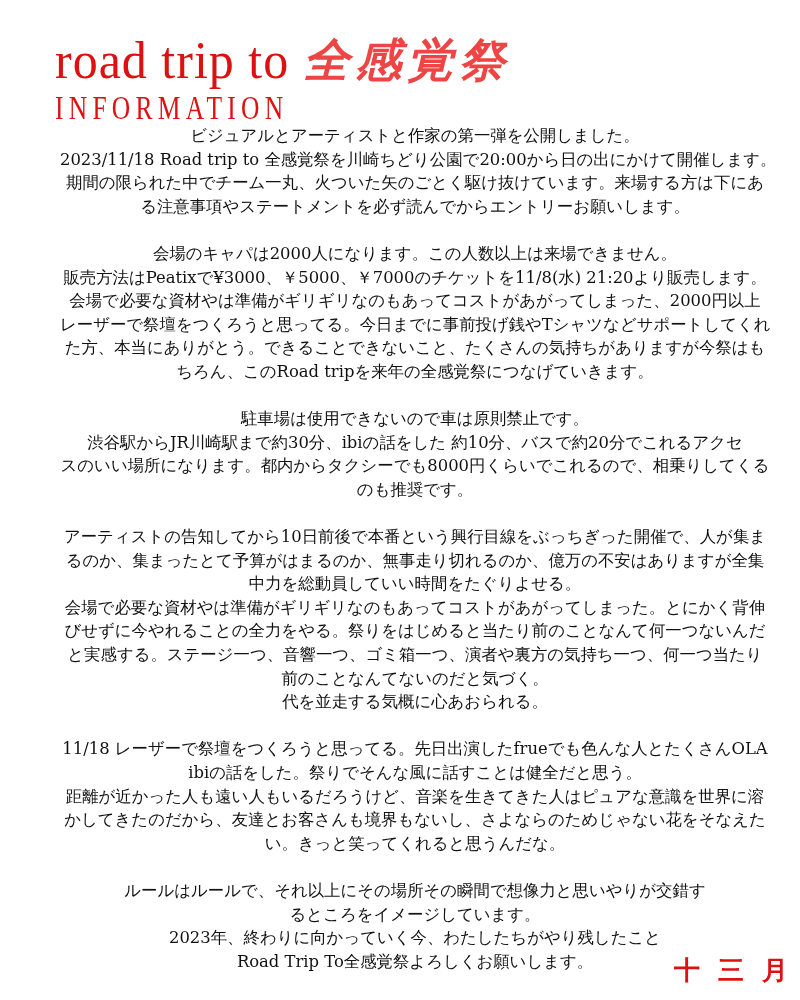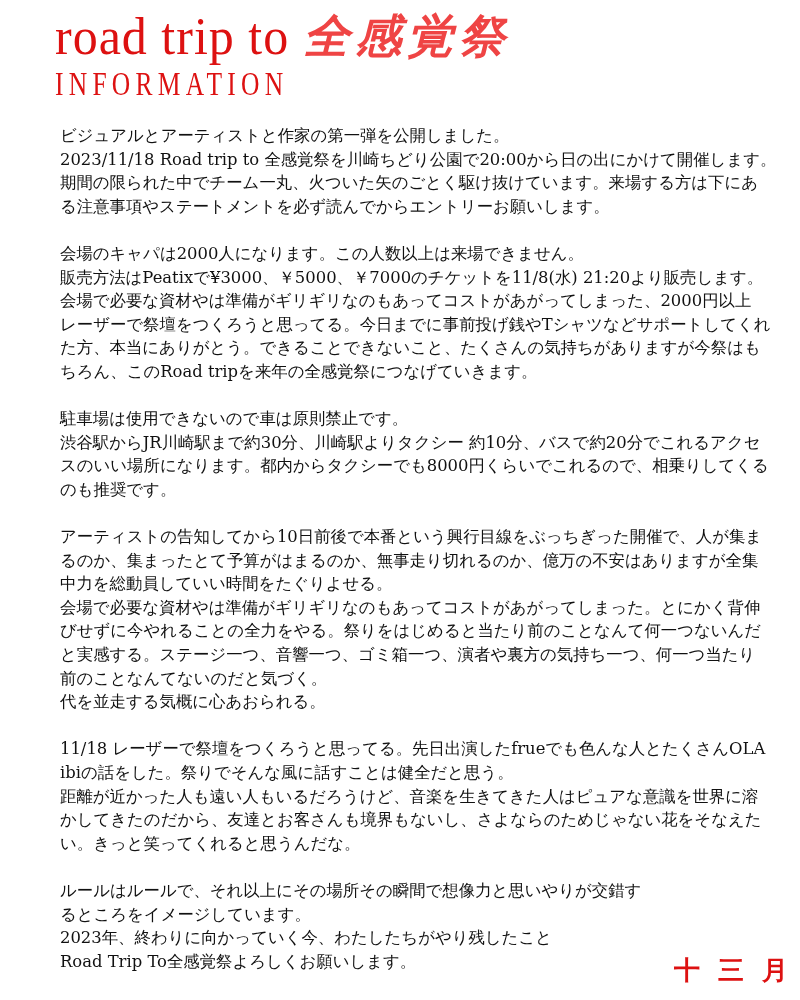--- a/index.html
+++ b/index.html
@@ -17,20 +17,21 @@
     }
     .header {
       position: absolute;
       left: 55px;
       top: 8px;
     }
     .title-line {
       display: flex;
       align-items: flex-end;
       white-space: nowrap;
+      margin-top: 24px;
     }
     .title-latin {
       font-family: "Liberation Serif", "DejaVu Serif", serif;
       font-size: 50px;
       line-height: 56px;
       color: #dd1111;
       font-weight: normal;
       letter-spacing: 1px;
       transform: scaleY(1.05);
     }
@@ -59,20 +60,21 @@
       left: 60px;
       top: 124px;
       width: 710px;
       font-family: "DejaVu Serif", "Liberation Serif", serif;
       font-size: 16.4px;
       line-height: 23.6px;
       color: #111111;
     }
     .para {
       margin: 0 0 23.6px 0;
+      text-align: center;
     }
     .line {
       display: block;
       white-space: nowrap;
     }
     .logo {
       position: absolute;
       right: 12px;
       bottom: 12px;
       display: flex;
@@ -104,21 +106,21 @@
   <div class="para">
     <span class="line">会場のキャパは2000人になります。この人数以上は来場できません。</span>
     <span class="line">販売方法はPeatixで¥3000、￥5000、￥7000のチケットを11/8(水) 21:20より販売します。</span>
     <span class="line">会場で必要な資材やは準備がギリギリなのもあってコストがあがってしまった、2000円以上</span>
     <span class="line">レーザーで祭壇をつくろうと思ってる。今日までに事前投げ銭やTシャツなどサポートしてくれ</span>
     <span class="line">た方、本当にありがとう。できることできないこと、たくさんの気持ちがありますが今祭はも</span>
     <span class="line">ちろん、このRoad tripを来年の全感覚祭につなげていきます。</span>
   </div>
   <div class="para">
     <span class="line">駐車場は使用できないので車は原則禁止です。</span>
-    <span class="line">渋谷駅からJR川崎駅まで約30分、川崎駅よりタクシー 約10分、バスで約20分でこれるアクセ</span>
+    <span class="line">渋谷駅からJR川崎駅まで約30分、ibiの話をした 約10分、バスで約20分でこれるアクセ</span>
     <span class="line">スのいい場所になります。都内からタクシーでも8000円くらいでこれるので、相乗りしてくる</span>
     <span class="line">のも推奨です。</span>
   </div>
   <div class="para">
     <span class="line">アーティストの告知してから10日前後で本番という興行目線をぶっちぎった開催で、人が集ま</span>
     <span class="line">るのか、集まったとて予算がはまるのか、無事走り切れるのか、億万の不安はありますが全集</span>
     <span class="line">中力を総動員していい時間をたぐりよせる。</span>
     <span class="line">会場で必要な資材やは準備がギリギリなのもあってコストがあがってしまった。とにかく背伸</span>
     <span class="line">びせずに今やれることの全力をやる。祭りをはじめると当たり前のことなんて何一つないんだ</span>
     <span class="line">と実感する。ステージ一つ、音響一つ、ゴミ箱一つ、演者や裏方の気持ち一つ、何一つ当たり</span>

